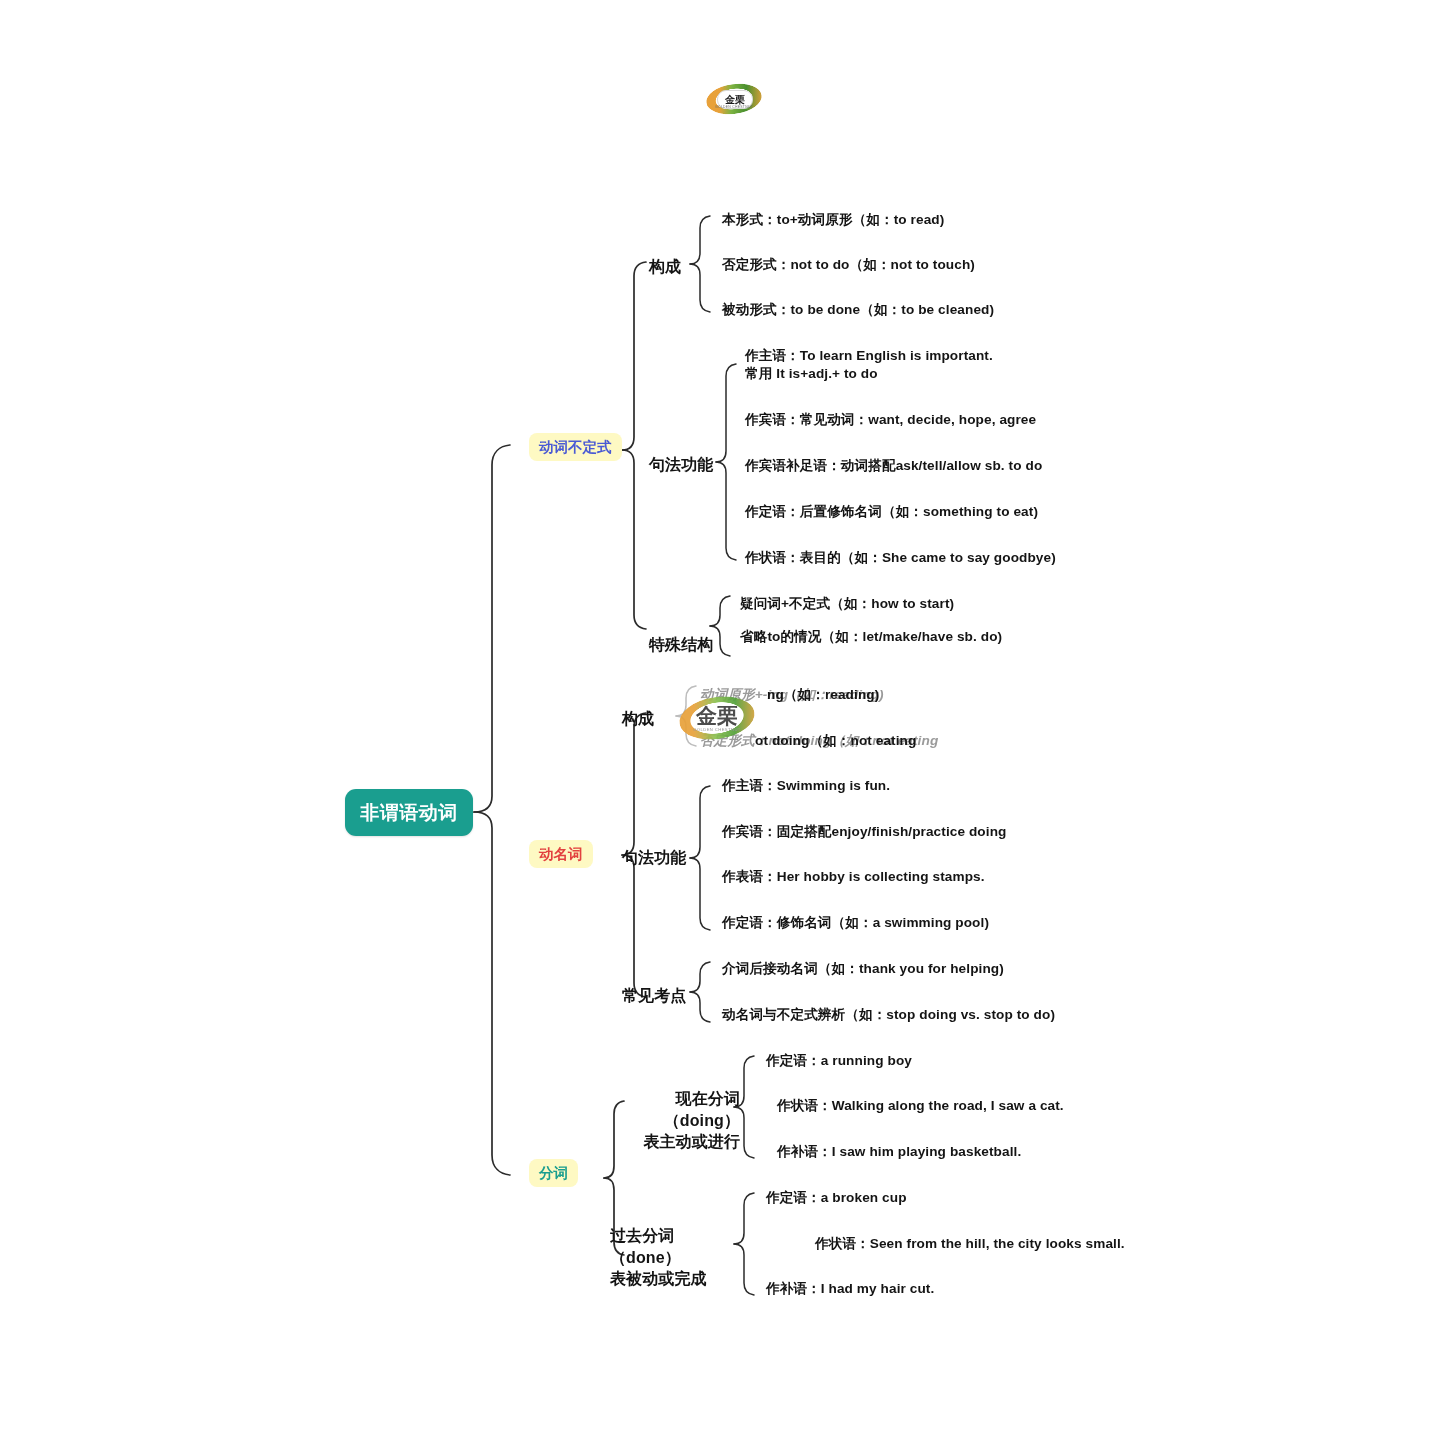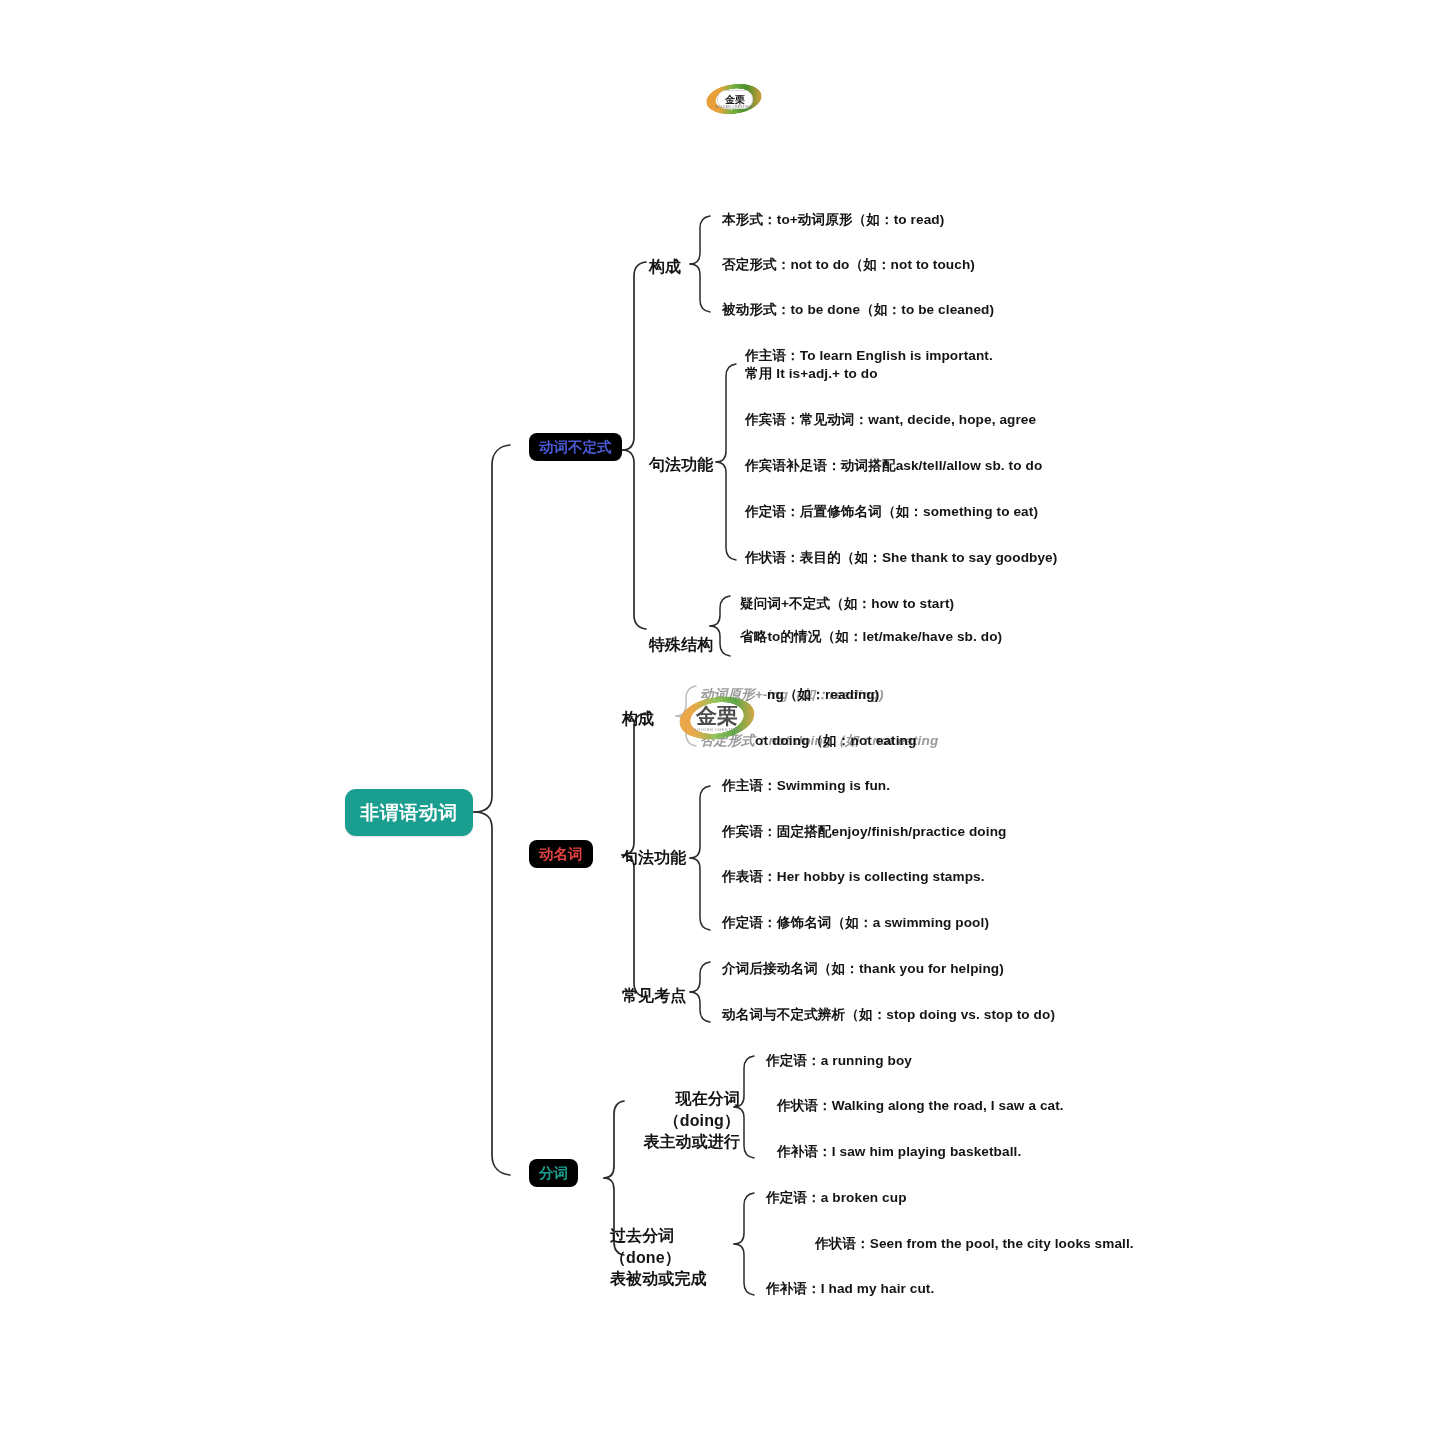--- a/index.html
+++ b/index.html
@@ -45,21 +45,21 @@
     background:#1a9e8f;border-radius:11px;
     display:flex;align-items:center;justify-content:center;
     box-shadow:0 1px 2px rgba(0,0,0,.12);
   }
   .root-node span{
     color:#ffffff;font-size:19px;font-weight:700;letter-spacing:.5px;
   }
 
   
   .pill{
-    position:absolute;height:28px;border-radius:8px;background:#000000;
+    position:absolute;height:28px;border-radius:8px;background:#fef9c3;
     display:flex;align-items:center;justify-content:center;
     padding:0 10px;font-size:14.5px;font-weight:700;white-space:nowrap;
   }
   .pill-infinitive{left:529px;top:433px;color:#4a5ad4;}
   .pill-gerund{left:529px;top:840px;color:#e2413f;}
   .pill-participle{left:529px;top:1159px;color:#1a9e8f;}
 
   
   .nd{
     position:absolute;font-size:13.6px;font-weight:700;color:#141414;
@@ -168,21 +168,21 @@
   <div class="nd lvl2" style="left:649px;top:618px;margin-top:16px;">特殊结构</div>
 
   <div class="nd" style="left:722px;top:211px;">本形式：to+动词原形（如：to read)</div>
   <div class="nd" style="left:722px;top:256px;">否定形式：not to do（如：not to touch)</div>
   <div class="nd" style="left:722px;top:301px;">被动形式：to be done（如：to be cleaned)</div>
 
   <div class="nd two-line" style="left:745px;top:347px;width:400px;">作主语：To learn English is important.<br>常用 It is+adj.+ to do</div>
   <div class="nd" style="left:745px;top:411px;">作宾语：常见动词：want, decide, hope, agree</div>
   <div class="nd" style="left:745px;top:457px;">作宾语补足语：动词搭配ask/tell/allow sb. to do</div>
   <div class="nd" style="left:745px;top:503px;">作定语：后置修饰名词（如：something to eat)</div>
-  <div class="nd" style="left:745px;top:549px;">作状语：表目的（如：She thank to say goodbye)</div>
+  <div class="nd" style="left:745px;top:549px;">作状语：表目的（如：She came to say goodbye)</div>
 
   <div class="nd" style="left:740px;top:595px;">疑问词+不定式（如：how to start)</div>
   <div class="nd" style="left:740px;top:628px;">省略to的情况（如：let/make/have sb. do)</div>
 
   <div class="nd lvl2" style="left:622px;top:708px;">构成</div>
   <div class="nd lvl2" style="left:622px;top:847px;">句法功能</div>
   <div class="nd lvl2" style="left:622px;top:985px;">常见考点</div>
 
   <div class="nd faded" style="left:700px;top:686px;">动词原形+-ing（如：reading)</div>
   <div class="nd faded" style="left:700px;top:732px;">否定形式：not doing（如：not eating</div>
@@ -205,16 +205,16 @@
   <div class="nd" style="left:722px;top:1006px;">动名词与不定式辨析（如：stop doing vs. stop to do)</div>
 
   <div class="nd lvl2 two-line" style="left:610px;top:1088px;width:130px;text-align:right;">现在分词（doing）<br>表主动或进行</div>
   <div class="nd lvl2 two-line" style="left:610px;top:1225px;width:130px;">过去分词（done）<br>表被动或完成</div>
 
   <div class="nd" style="left:766px;top:1052px;">作定语：a running boy</div>
   <div class="nd" style="left:777px;top:1097px;">作状语：Walking along the road, I saw a cat.</div>
   <div class="nd" style="left:777px;top:1143px;">作补语：I saw him playing basketball.</div>
 
   <div class="nd" style="left:766px;top:1189px;">作定语：a broken cup</div>
-  <div class="nd" style="left:815px;top:1235px;">作状语：Seen from the pool, the city looks small.</div>
+  <div class="nd" style="left:815px;top:1235px;">作状语：Seen from the hill, the city looks small.</div>
   <div class="nd" style="left:766px;top:1280px;">作补语：I had my hair cut.</div>
 
 </div>
 
 </body></html>

